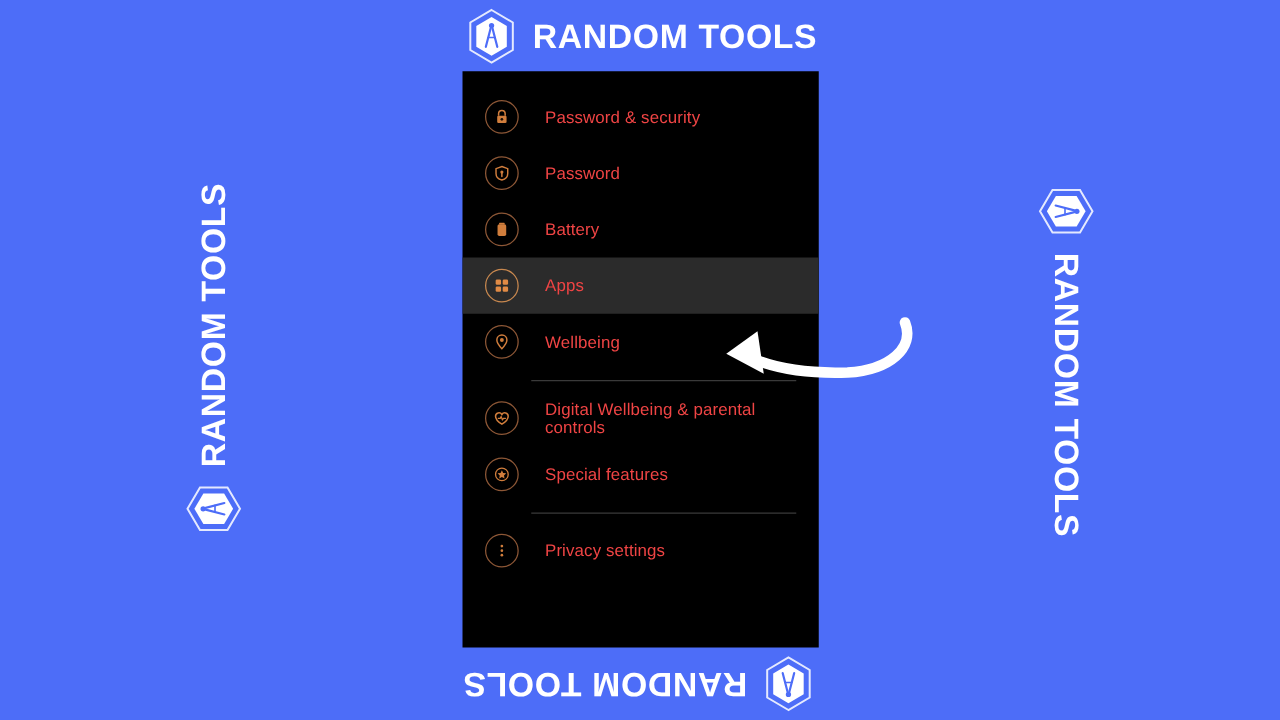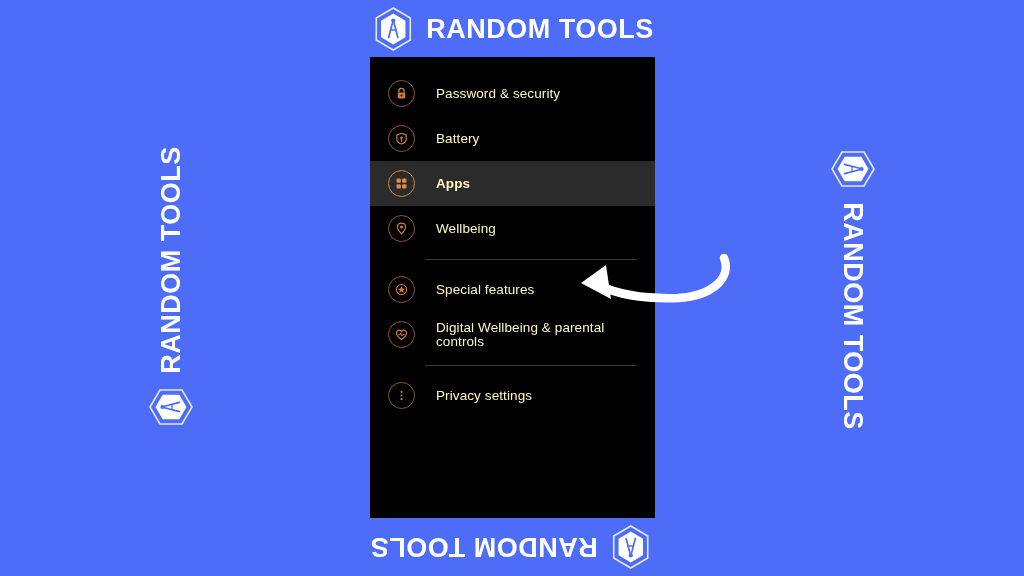--- a/index.html
+++ b/index.html
@@ -75,42 +75,41 @@
 
   .menu-row {
     display: flex;
     align-items: center;
     height: 45px;
     padding-left: 18px;
     box-sizing: border-box;
   }
   .menu-row.selected {
     background: #2b2b2b;
-    font-weight: bold;
   }
 
   .icon-ring {
     width: 27px;
     height: 27px;
     border-radius: 50%;
     border: 1px solid #8d5736;
     box-sizing: border-box;
     display: flex;
     align-items: center;
     justify-content: center;
     flex: none;
   }
   .menu-row.selected .icon-ring {
     border-color: #c8884f;
   }
   .icon-ring svg { display: block; }
 
   .menu-label {
     margin-left: 21px;
-    color: #fef9c3;
+    color: #ef4444;
     font-size: 13.5px;
     line-height: 1;
     letter-spacing: 0.1px;
   }
 
   .spacer-gap { height: 14px; }
   .divider-wrap {
     height: 16px;
     display: flex;
     align-items: center;
@@ -207,24 +206,33 @@
   </div>
 
   <div class="menu-row">
     <span class="icon-ring">
       <svg width="15" height="15" viewBox="0 0 16 16">
         <path d="M8 2.4 13 4.2v4.1c0 3.1-2.2 5-5 5.6-2.8-.6-5-2.5-5-5.6V4.2z" fill="none" stroke="#d07d3c" stroke-width="1.25"></path>
         <circle cx="8" cy="7.1" r="1.35" fill="#d07d3c"></circle>
         <path d="M8 8.3v2.6" stroke="#d07d3c" stroke-width="1.3" stroke-linecap="round"></path>
       </svg>
     </span>
+    <span class="menu-label">Password</span>
+  </div>
+
+
+  <div class="menu-row">
+    <span class="icon-ring">
+      <svg width="15" height="15" viewBox="0 0 16 16">
+        <rect x="5.6" y="2.3" width="4.8" height="1.5" rx="0.5" fill="#d07d3c"></rect>
+        <rect x="4.3" y="3.6" width="7.4" height="10.1" rx="1.5" fill="#d07d3c"></rect>
+      </svg>
+    </span>
     <span class="menu-label">Battery</span>
   </div>
-
-
 
   <div class="menu-row selected">
     <span class="icon-ring">
       <svg width="15" height="15" viewBox="0 0 16 16">
         <rect x="2.7" y="2.7" width="4.6" height="4.6" rx="1.1" fill="#e08a45"></rect>
         <rect x="8.7" y="2.7" width="4.6" height="4.6" rx="1.1" fill="#e08a45"></rect>
         <rect x="2.7" y="8.7" width="4.6" height="4.6" rx="1.1" fill="#e08a45"></rect>
         <rect x="8.7" y="8.7" width="4.6" height="4.6" rx="1.1" fill="#e08a45"></rect>
       </svg>
     </span>
@@ -241,35 +249,35 @@
     <span class="menu-label">Wellbeing</span>
   </div>
 
   <div class="divider-wrap">
     <div class="divider"></div>
   </div>
 
   <div class="menu-row">
     <span class="icon-ring">
       <svg width="15" height="15" viewBox="0 0 16 16">
+        <path d="M8 13.2S2.6 9.9 2.6 6.4a2.9 2.9 0 0 1 5.4-1.5A2.9 2.9 0 0 1 13.4 6.4c0 3.5-5.4 6.8-5.4 6.8z" fill="none" stroke="#d07d3c" stroke-width="1.3"></path>
+        <path d="M4.9 8.2h1.7l.8-1.6 1.1 3 .8-1.4h1.8" fill="none" stroke="#d07d3c" stroke-width="1.05" stroke-linecap="round" stroke-linejoin="round"></path>
+      </svg>
+    </span>
+    <span class="menu-label">Digital Wellbeing &amp; parental controls</span>
+  </div>
+
+  <div class="menu-row">
+    <span class="icon-ring">
+      <svg width="15" height="15" viewBox="0 0 16 16">
         <circle cx="8" cy="8" r="5.4" fill="none" stroke="#d07d3c" stroke-width="1.1"></circle>
         <path d="M8 4.4l1.12 2.4 2.58.32-1.9 1.78.5 2.56L8 10.22l-2.3 1.24.5-2.56-1.9-1.78 2.58-.32z" fill="#d07d3c"></path>
       </svg>
     </span>
     <span class="menu-label">Special features</span>
-  </div>
-
-  <div class="menu-row">
-    <span class="icon-ring">
-      <svg width="15" height="15" viewBox="0 0 16 16">
-        <path d="M8 13.2S2.6 9.9 2.6 6.4a2.9 2.9 0 0 1 5.4-1.5A2.9 2.9 0 0 1 13.4 6.4c0 3.5-5.4 6.8-5.4 6.8z" fill="none" stroke="#d07d3c" stroke-width="1.3"></path>
-        <path d="M4.9 8.2h1.7l.8-1.6 1.1 3 .8-1.4h1.8" fill="none" stroke="#d07d3c" stroke-width="1.05" stroke-linecap="round" stroke-linejoin="round"></path>
-      </svg>
-    </span>
-    <span class="menu-label">Digital Wellbeing &amp; parental controls</span>
   </div>
 
   <div class="divider-wrap">
     <div class="divider"></div>
   </div>
 
   <div class="menu-row">
     <span class="icon-ring">
       <svg width="15" height="15" viewBox="0 0 16 16">
         <circle cx="8" cy="4.1" r="1.15" fill="#d07d3c"></circle>

